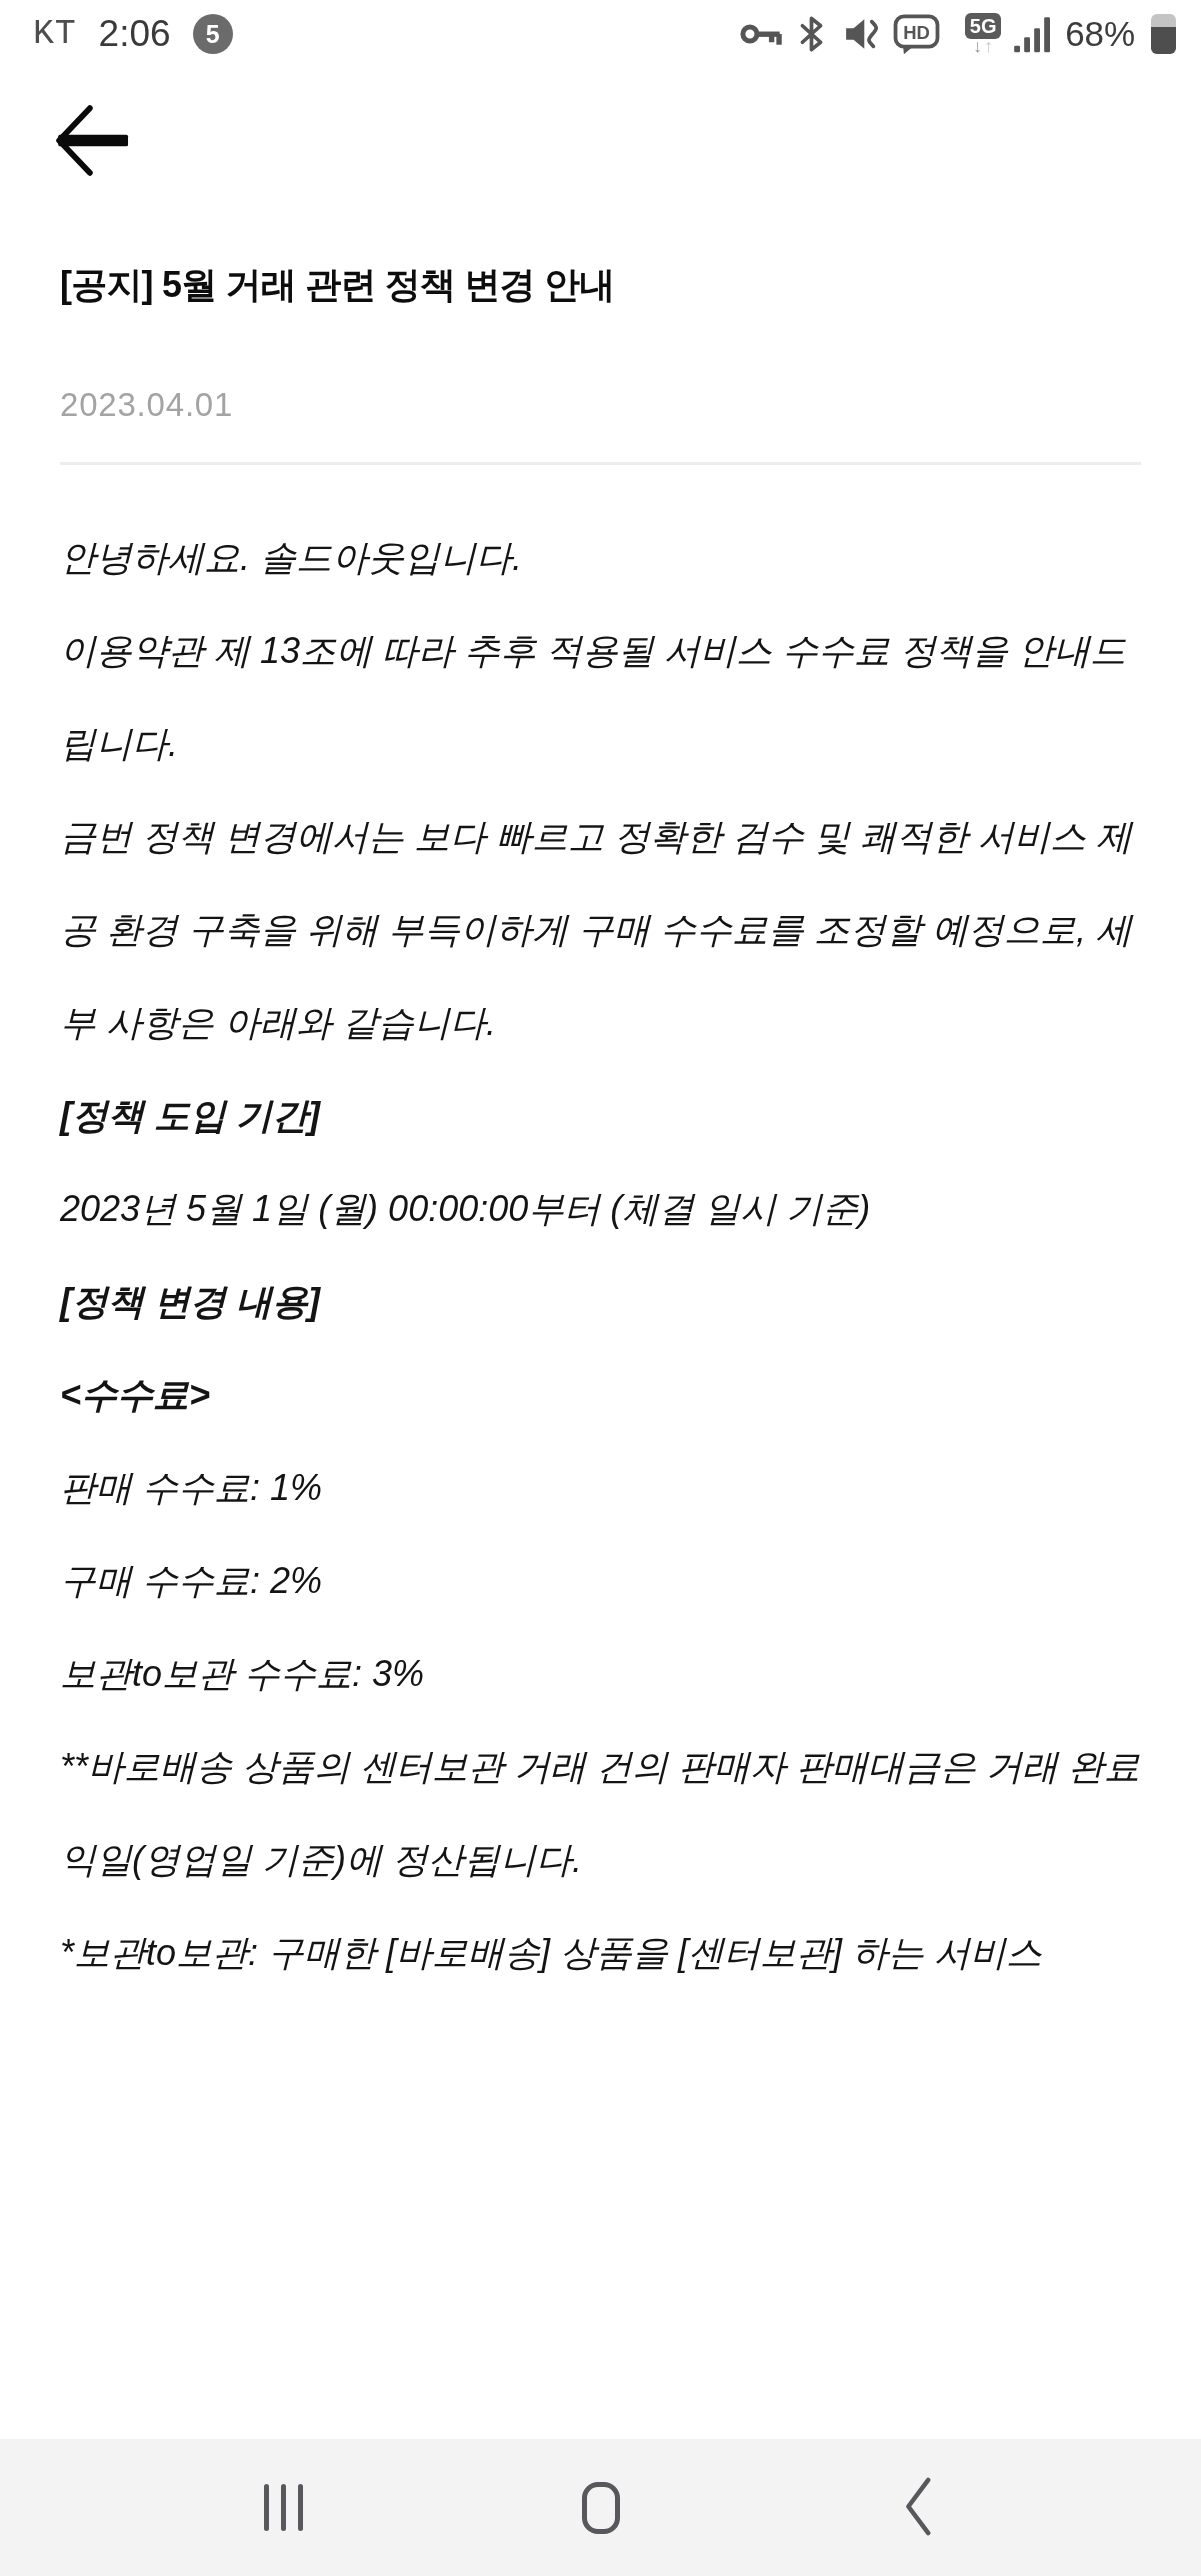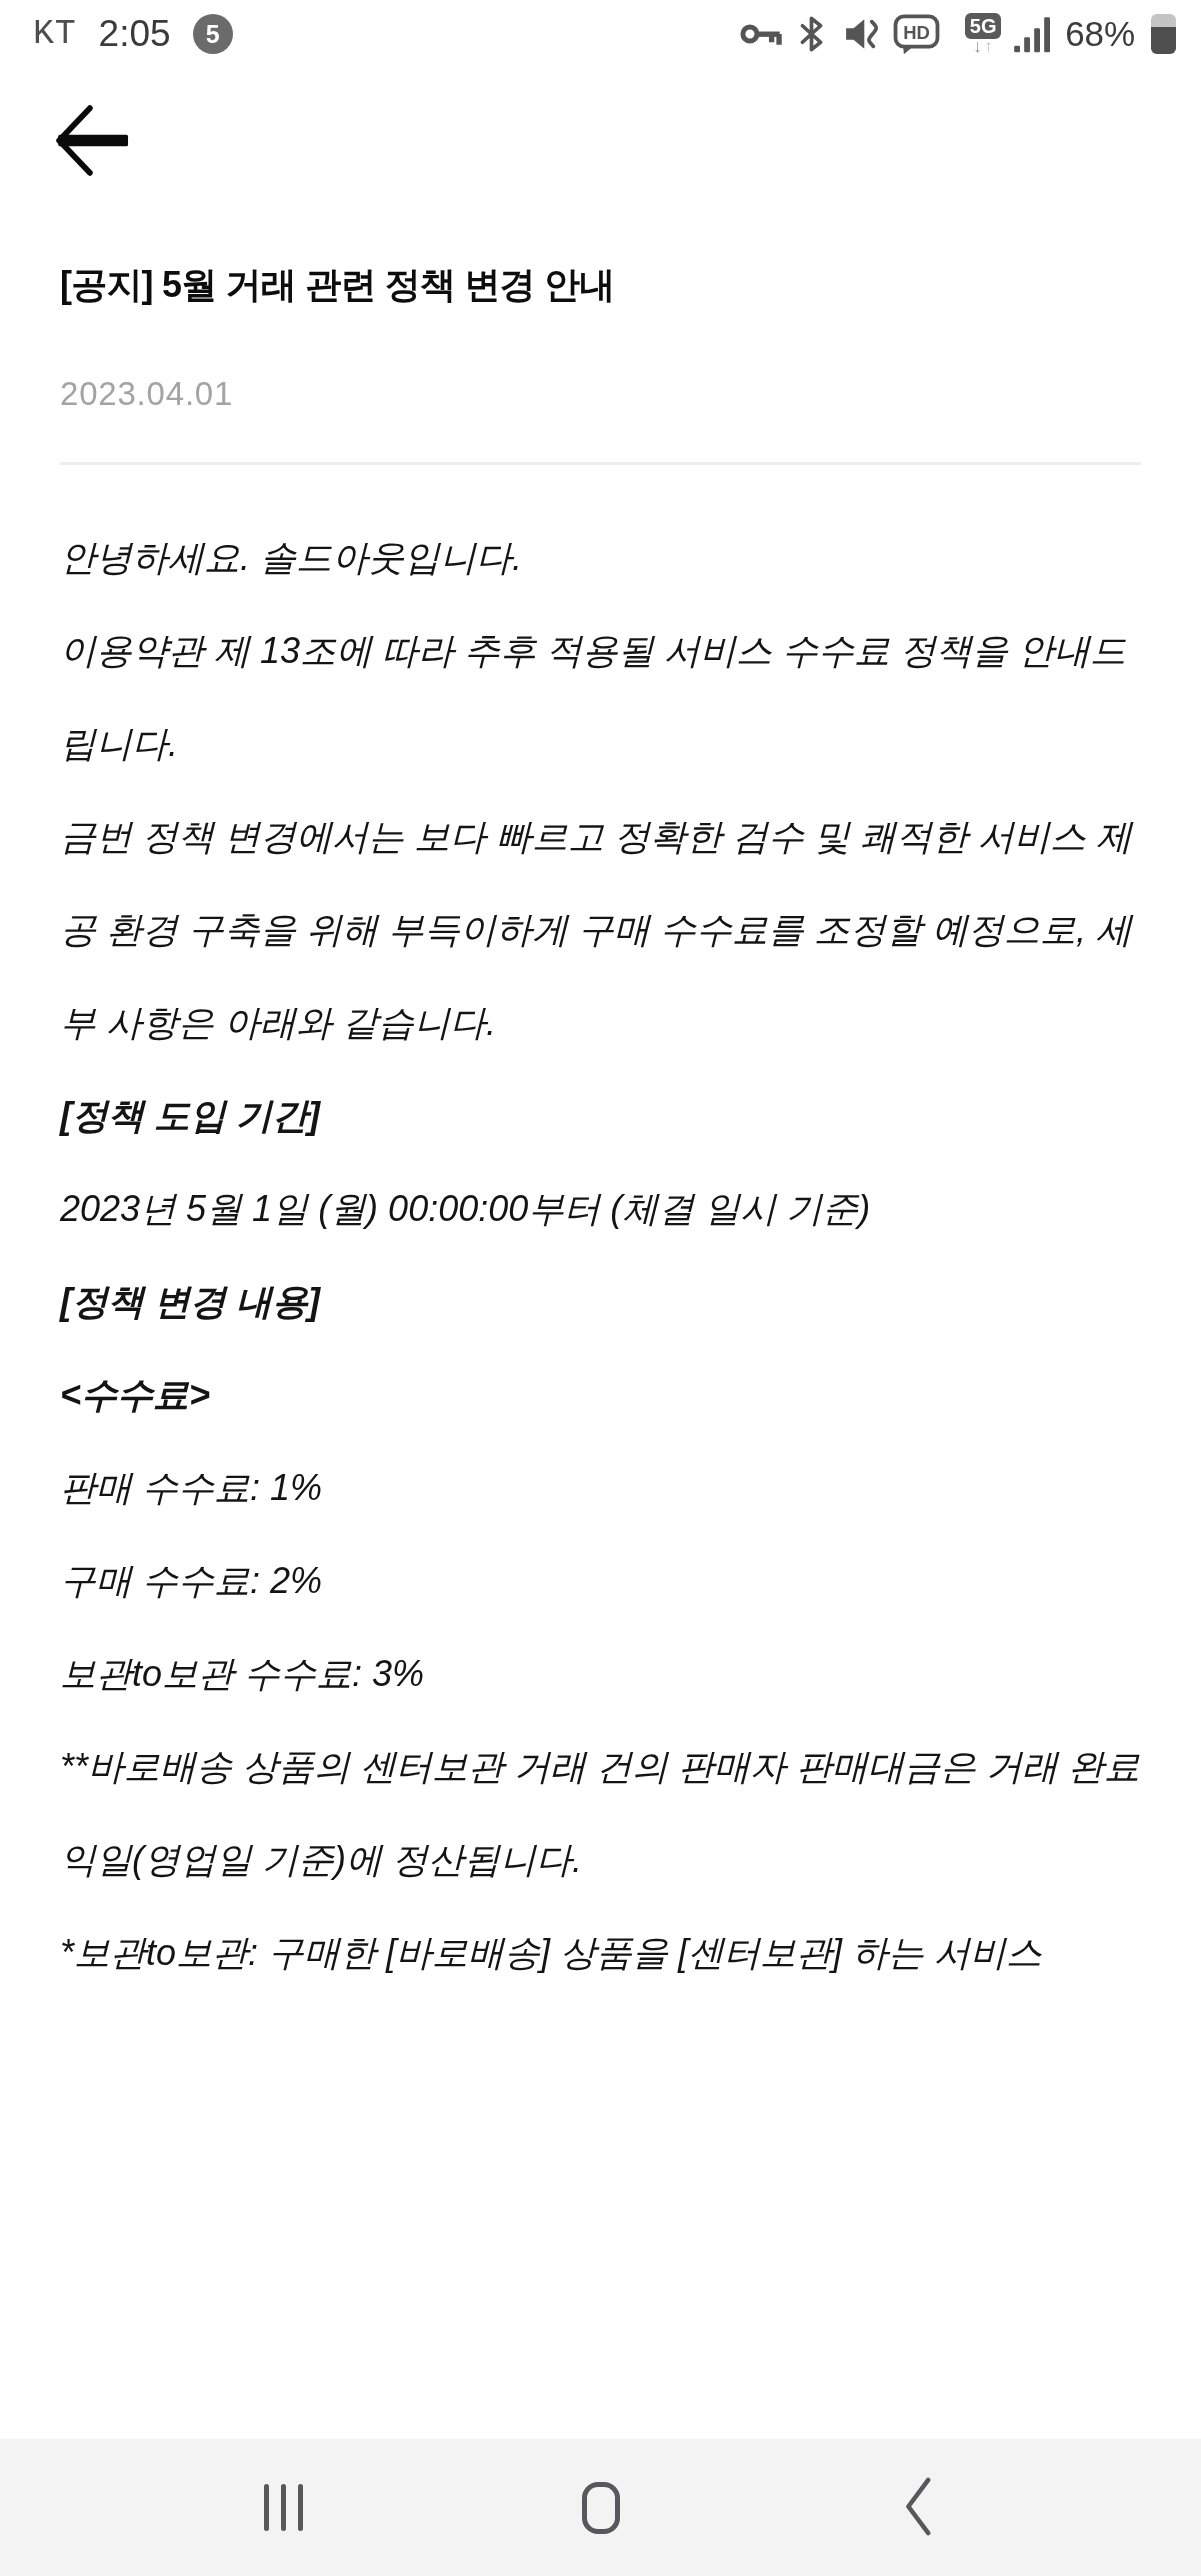--- a/index.html
+++ b/index.html
@@ -28,21 +28,21 @@
   .fiveg-arrows { display:flex; gap:1.7px; font-size:18.4px; margin-top:-1.7px; }
   .arr-down { color:#9a9a9a; } .arr-up { color:#c9c9c9; }
 
   
   .back-btn { position:absolute; left:50px; top:103px; width:92px; height:78px;
     background:none; border:none; cursor:pointer; display:flex; align-items:center; }
 
   
   .title { position:absolute; top:262px; left:60px; right:60px;
     font-size:36px; font-weight:700; color:#0d0d0d; letter-spacing:-0.8px; line-height:1.25; }
-  .date { position:absolute; top:375px; left:60px; font-size:33px; color:#a3a3a3; letter-spacing:0.8px; }
+  .date { position:absolute; top:386px; left:60px; font-size:33px; color:#a3a3a3; letter-spacing:0.8px; }
   .divider { position:absolute; top:462px; left:60px; right:60px; height:2.5px; background:#ededed; }
   .content { position:absolute; top:511px; left:60px; right:60px;
     font-size:36px; line-height:93px; color:#141414; word-break:break-all; }
   .content p { margin:0;font-style:italic; }
   .content .bold { font-weight:700; }
   .gap-1 { margin-top:93px; }
   .gap-2 { margin-top:187px; }
   .gap-h { margin-top:113px; }
 
   
@@ -55,21 +55,21 @@
   .home-square { width:38px; height:52px; border:5px solid #58585c; border-radius:16px; }
 </style>
 </head>
 <body>
 
 <div class="screen">
 
   <div class="status-bar">
     <div class="sb-left">
       <span class="carrier">KT</span>
-      <span class="clock">2:05</span>
+      <span class="clock">2:06</span>
       <span class="notif-badge">5</span>
     </div>
     <div class="sb-right">
       <span class="sb-icon">
         <svg width="43" height="38" viewBox="0 0 52 46" fill="none">
           <circle cx="12" cy="23" r="8.5" stroke="#555" stroke-width="6"></circle>
           <rect x="20" y="20" width="28" height="6.5" fill="#555"></rect>
           <rect x="35" y="23" width="6.5" height="10" fill="#555"></rect>
           <rect x="44" y="23" width="6.5" height="13" fill="#555"></rect>
         </svg>

